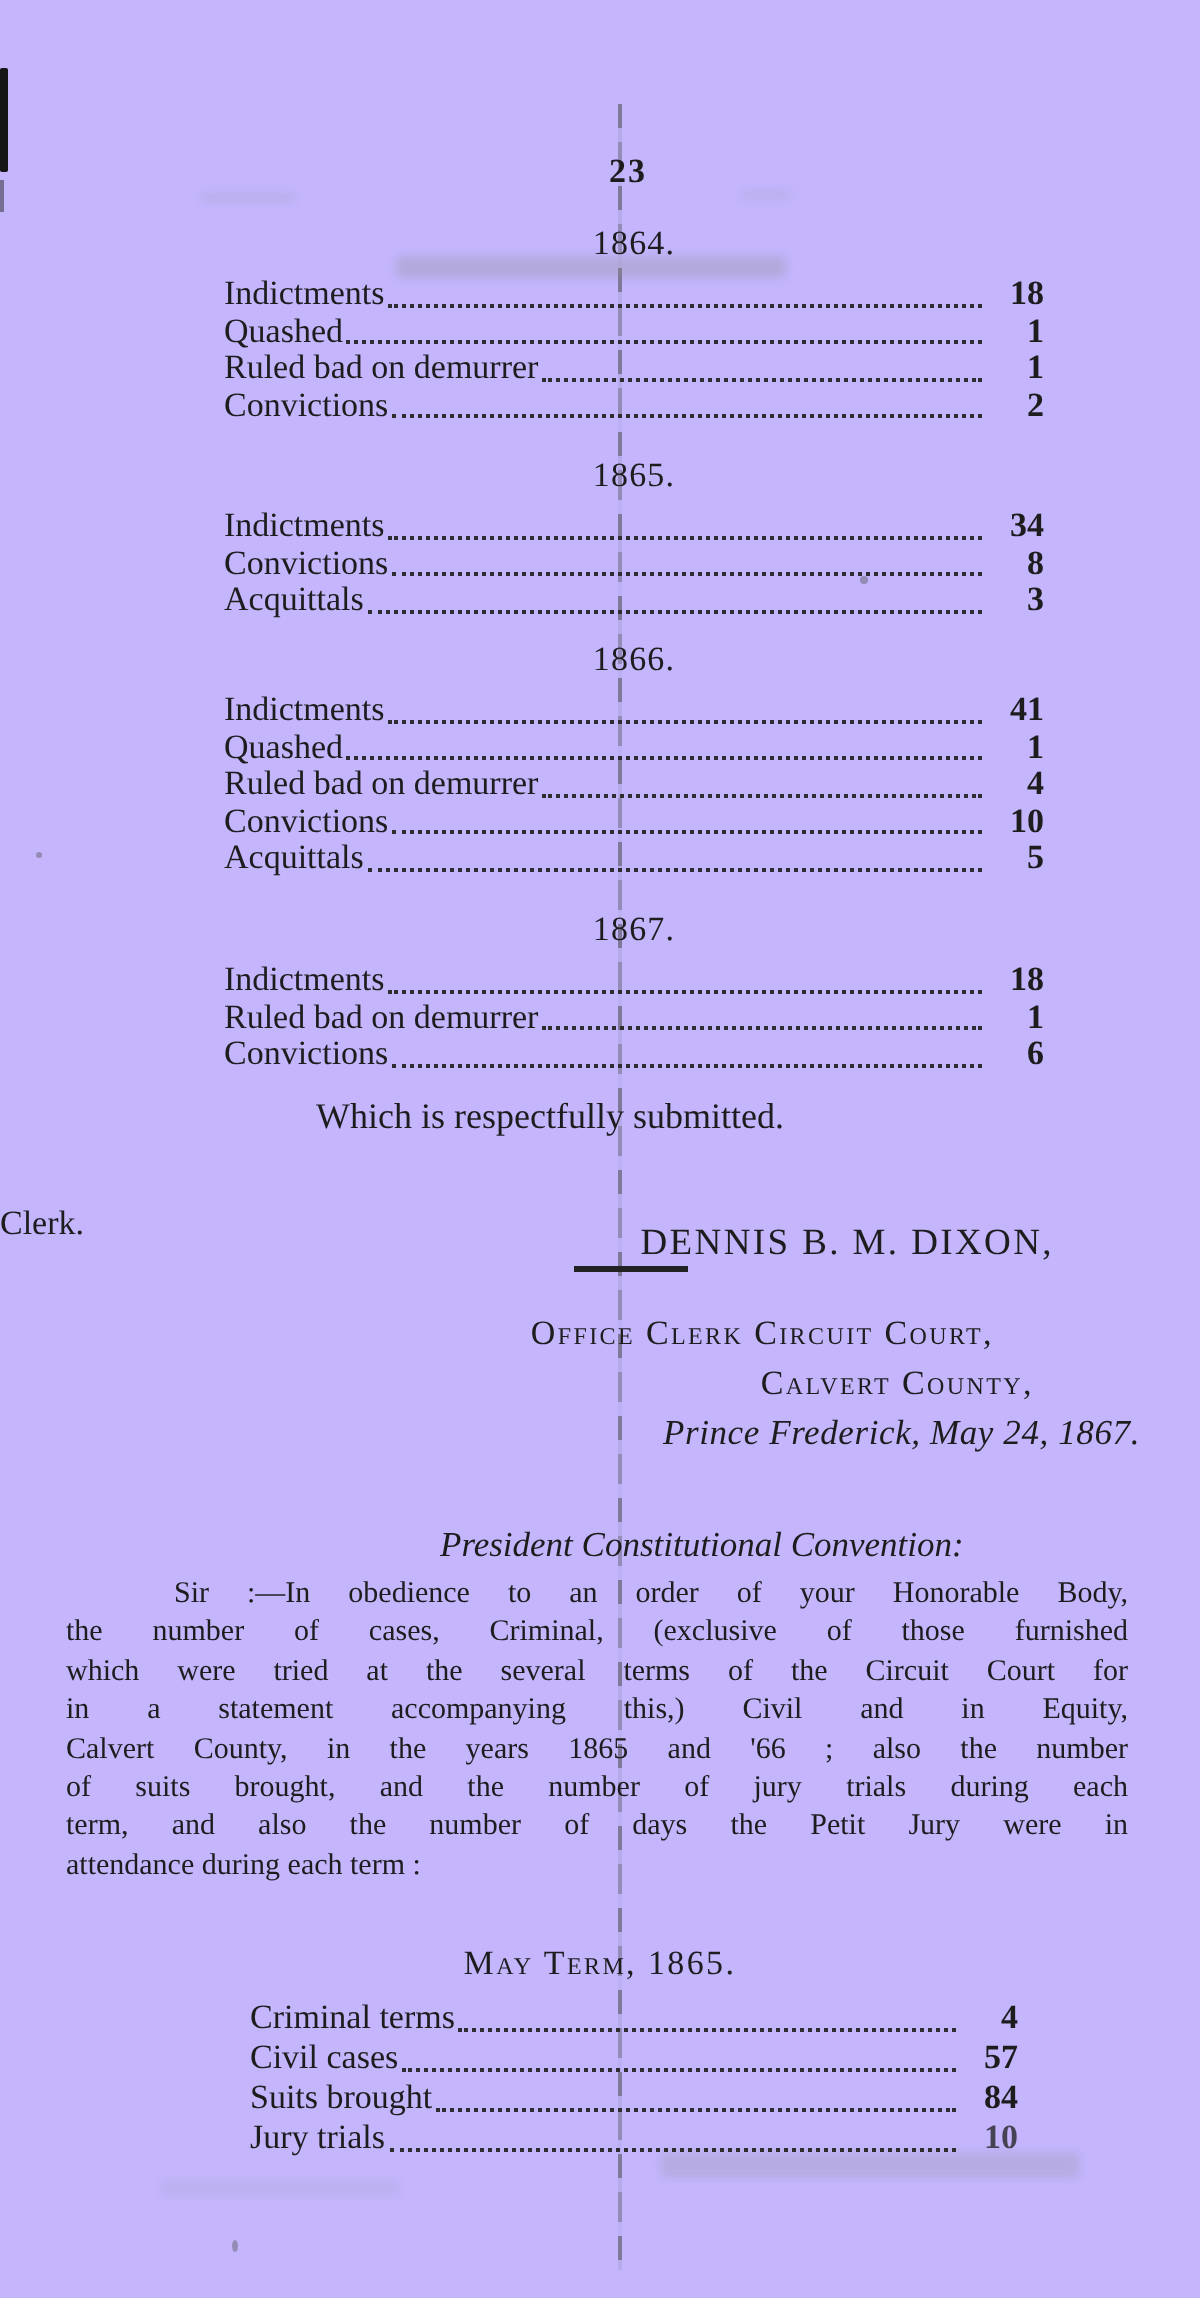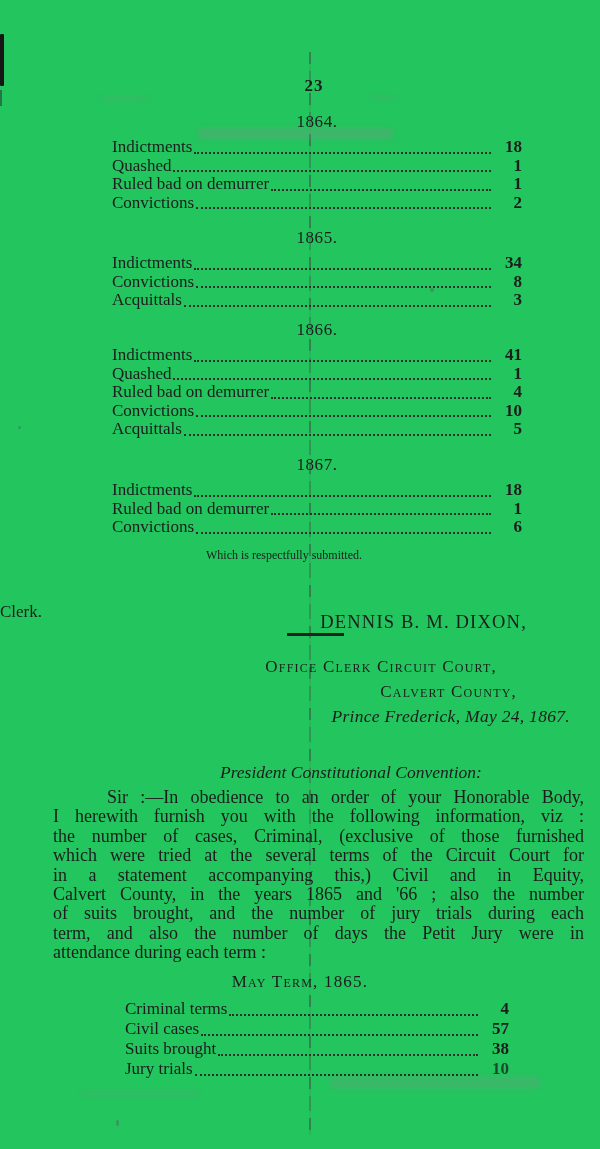--- a/index.html
+++ b/index.html
@@ -1,20 +1,20 @@
 <!DOCTYPE html>
 <html><head>
 <meta charset="utf-8">
 <style>
   html,body { margin:0; padding:0; background:#d8d8d4; }
   .page {
     position:relative;
     width:600px; height:1149px;
     margin:0 auto;
-    background:#22c55e;
+    background:#c4b5fd;
     overflow:hidden;
     font-family:"Liberation Serif","DejaVu Serif",serif;
     color:#1d1d1d;
   }
 
   
   .fold-line {
     position:absolute; left:309px; top:52px; width:1.5px; height:1083px;
     background:repeating-linear-gradient(
       to bottom,
@@ -43,40 +43,40 @@
   
   .stat-section { position:absolute; left:112px; width:410px; }
   .s1864 { top:112px; } .s1865 { top:228px; } .s1866 { top:320px; } .s1867 { top:455px; }
   .year-heading { text-align:center; font-size:17px; letter-spacing:.6px; margin-bottom:6px; }
   .stat-row { display:flex; align-items:flex-end; font-size:17px; line-height:18.6px; }
   .stat-label { white-space:nowrap; }
   .leader { flex:1; border-bottom:2px dotted #2e2e2e; margin:0 3px 3px 2px; }
   .stat-value { width:28px; text-align:right;font-weight:bold; }
 
   
-  .submitted { position:absolute; top:548px; left:158px; font-size:12px;margin-left:48px; }
+  .submitted { position:absolute; top:548px; left:158px; font-size:18px; }
   .signature { position:absolute; top:575px; left:0; right:0; text-align:right; padding-right:73px;
                font-size:18.5px; letter-spacing:1.2px;margin-top:37px; }
   .clerk { position:absolute; top:602px; left:0; right:0; padding-right:48px; font-size:17px; }
   .divider { position:absolute; top:633px; left:287px; width:57px; height:2.5px; background:#222; }
 
   
   .lh { position:absolute; left:0; right:0; text-align:right; font-size:17px;
         font-variant:small-caps; letter-spacing:1.2px; }
   .lh-office { top:657px; padding-right:103px; }
   .lh-county { top:682px; padding-right:83px; }
   .lh-dateline { position:absolute; top:706px; left:8px; right:0; text-align:right; padding-right:30px;
                  font-size:17.5px; font-style:italic; letter-spacing:.3px; }
 
   
   .addressee { position:absolute; top:738px; left:64px; font-size:17px;
                font-variant:small-caps; letter-spacing:1px; }
   .addressee-title { position:absolute; top:762px; left:220px; font-size:17.5px; font-style:italic; }
   .letter-body { position:absolute; top:788px; left:33px; width:531px;
-                 font-size:18px; line-height:19.4px;margin-left:20px; }
+                 font-size:15px; line-height:19.4px; }
   .pline { text-align:justify; text-align-last:justify; white-space:nowrap; }
   .pline.indent { text-indent:54px; }
   .pline.last { text-align-last:left; }
 
   
   .term-heading { position:absolute; top:972px; left:0; right:0; text-align:center;
                   font-size:17px; font-variant:small-caps; letter-spacing:1.2px; }
   .term-section { position:absolute; top:999px; left:125px; width:384px; }
   .term-section .stat-row { line-height:20px; }
   .jury-value { opacity:.75; }
@@ -197,21 +197,20 @@
   <div class="divider"></div>
 
   <div class="lh lh-office">Office Clerk Circuit Court,</div>
   <div class="lh lh-county">Calvert County,</div>
   <div class="lh-dateline">Prince Frederick, May 24, 1867.</div>
 
   <div class="addressee-title">President Constitutional Convention:</div>
 
   <div class="letter-body">
     <div class="pline indent">Sir :—In obedience to an order of your Honorable Body,</div>
-    <div class="pline">I herewith furnish you with the following information, viz :</div>
     <div class="pline">the number of cases, Criminal, (exclusive of those furnished</div>
     <div class="pline">which were tried at the several terms of the Circuit Court for</div>
     <div class="pline">in a statement accompanying this,) Civil and in Equity,</div>
     <div class="pline">Calvert County, in the years 1865 and '66 ; also the number</div>
     <div class="pline">of suits brought, and the number of jury trials during each</div>
     <div class="pline">term, and also the number of days the Petit Jury were in</div>
     <div class="pline last">attendance during each term :</div>
   </div>
 
   <div class="term-heading">May Term, 1865.</div>
@@ -222,21 +221,21 @@
       <span class="stat-value">4</span>
     </div>
     <div class="stat-row">
       <span class="stat-label">Civil cases</span>
       <span class="leader"></span>
       <span class="stat-value">57</span>
     </div>
     <div class="stat-row">
       <span class="stat-label">Suits brought</span>
       <span class="leader"></span>
-      <span class="stat-value">38</span>
+      <span class="stat-value">84</span>
     </div>
     <div class="stat-row">
       <span class="stat-label">Jury trials</span>
       <span class="leader"></span>
       <span class="stat-value jury-value">10</span>
     </div>
   </section>
 
 </div>
 

